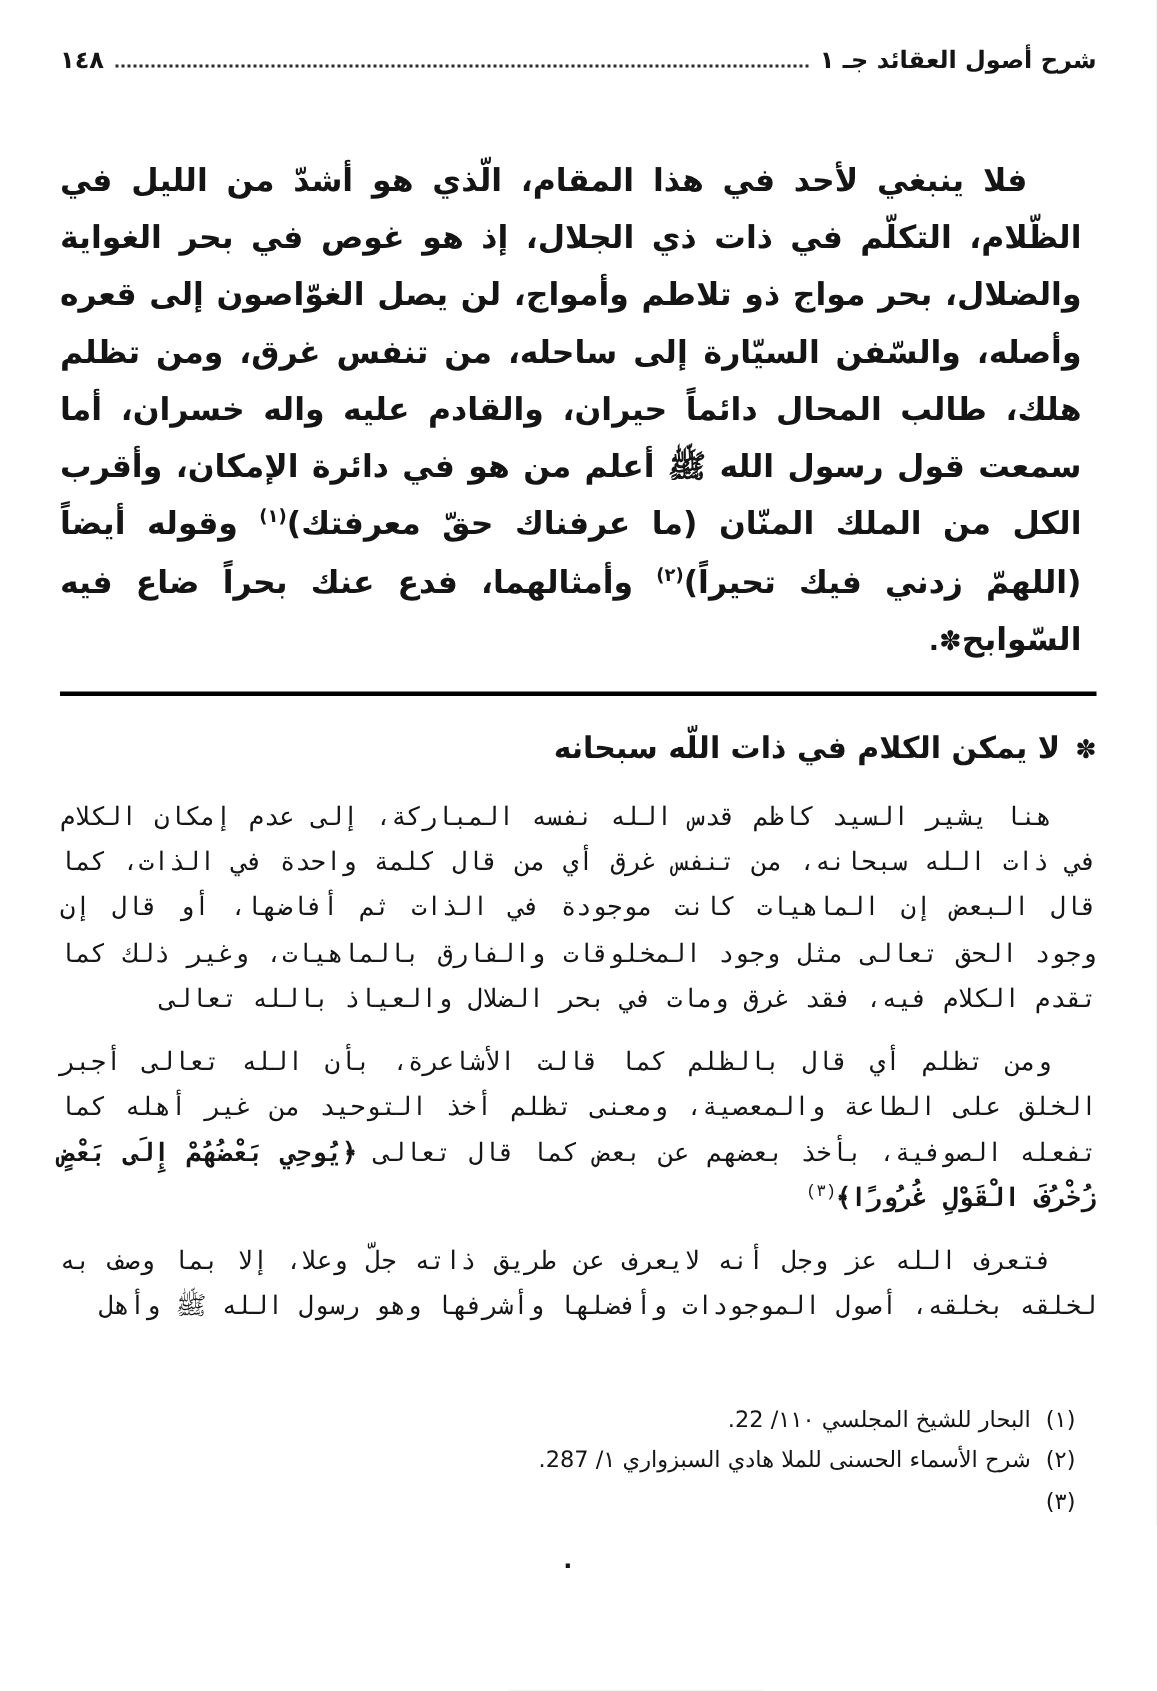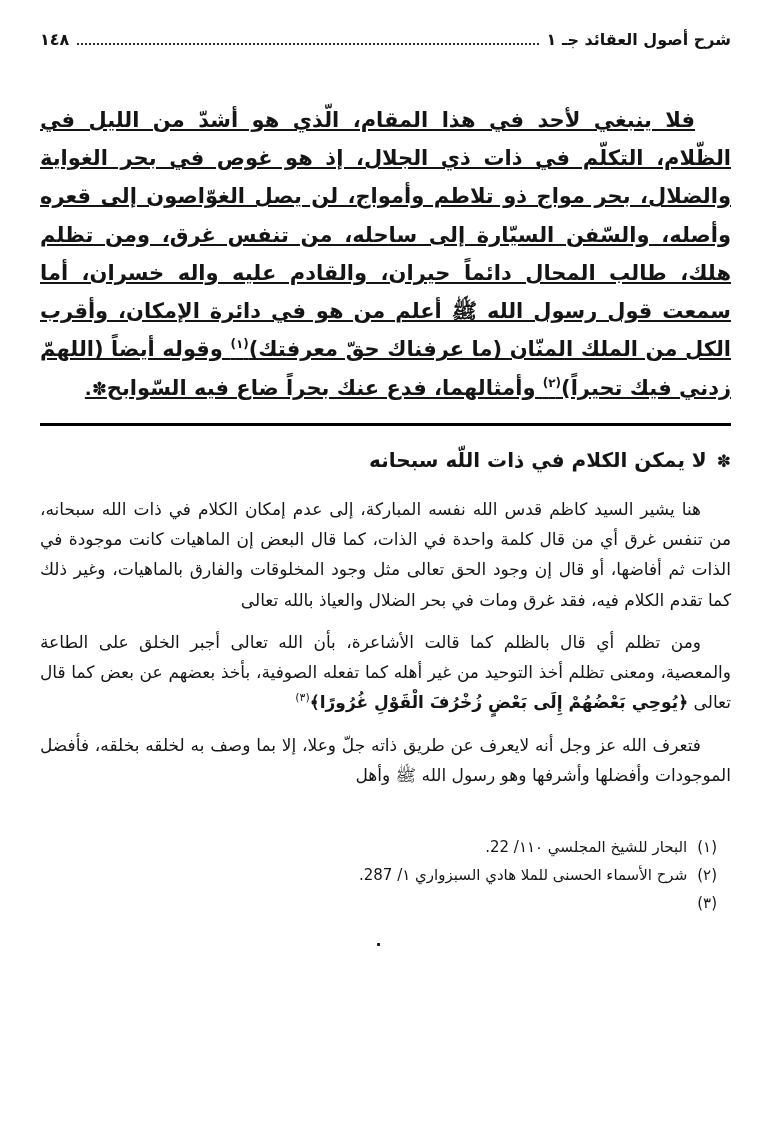--- a/index.html
+++ b/index.html
@@ -26,27 +26,26 @@
   }
   .leader{
     flex:1;
     border-bottom:2px dotted #2b2b2b;
     margin-bottom:4px;
     height:1px;
   }
   .page-number{letter-spacing:1px;}
   
   .matn{
-    margin:42px 0 16px 0;
+    margin:42px 10px 16px 0;
     font-size:21px;
     font-weight:bold;
     line-height:1.82;
     text-align:justify;
     text-indent:36px;
-    text-decoration:underline;
   }
   .matn sup{font-size:12px;font-weight:bold;line-height:0;}
   .end-mark{font-size:18px;}
   
   .separator{
     border:none;
     border-top:3px solid #000;
     margin:16px 0 22px 0;
   }
   
@@ -57,20 +56,21 @@
     font-weight:bold;
   }
   .heading-mark{margin-left:10px;font-size:17px;}
   
   .commentary{
     margin:0 0 12px 0;
     font-size:17px;
     line-height:1.78;
     text-align:justify;
     text-indent:30px;
+    font-family:Liberation Mono, monospace;
   }
   .verse{font-weight:bold;}
   .commentary sup{font-size:11px;line-height:0;}
   
   .footnotes{
     margin-top:44px;
     padding-right:14px;
     font-size:15px;
   }
   .footnote{
@@ -109,21 +109,21 @@
     <h2 class="section-heading">
       <span class="heading-mark">✽</span><span>لا يمكن الكلام في ذات اللّه سبحانه</span>
     </h2>
 
     <p class="commentary">هنا يشير السيد كاظم قدس الله نفسه المباركة، إلى عدم إمكان الكلام في ذات الله سبحانه، من تنفس غرق أي من قال كلمة واحدة في الذات، كما قال البعض إن الماهيات كانت موجودة في الذات ثم أفاضها، أو قال إن وجود الحق تعالى مثل وجود المخلوقات والفارق بالماهيات، وغير ذلك كما تقدم الكلام فيه، فقد غرق ومات في بحر الضلال والعياذ بالله تعالى</p>
 
     <p class="commentary">
       <span>ومن تظلم أي قال بالظلم كما قالت الأشاعرة، بأن الله تعالى أجبر الخلق على الطاعة والمعصية، ومعنى تظلم أخذ التوحيد من غير أهله كما تفعله الصوفية، بأخذ بعضهم عن بعض كما قال تعالى </span><span class="verse">﴿يُوحِي بَعْضُهُمْ إِلَى بَعْضٍ زُخْرُفَ الْقَوْلِ غُرُورًا﴾</span><sup>(٣)</sup>
     </p>
 
-    <p class="commentary">فتعرف الله عز وجل أنه لايعرف عن طريق ذاته جلّ وعلا، إلا بما وصف به لخلقه بخلقه، فأفضل الموجودات وأفضلها وأشرفها وهو رسول الله ﷺ وأهل</p>
+    <p class="commentary">فتعرف الله عز وجل أنه لايعرف عن طريق ذاته جلّ وعلا، إلا بما وصف به لخلقه بخلقه، أصول الموجودات وأفضلها وأشرفها وهو رسول الله ﷺ وأهل</p>
 
   </main>
 
   <footer class="footnotes">
     <div class="footnote">
       <span class="marker">(١)</span>
       <span class="fn-text">البحار للشيخ المجلسي ١١٠/ 22.</span>
     </div>
     <div class="footnote">
       <span class="marker">(٢)</span>

